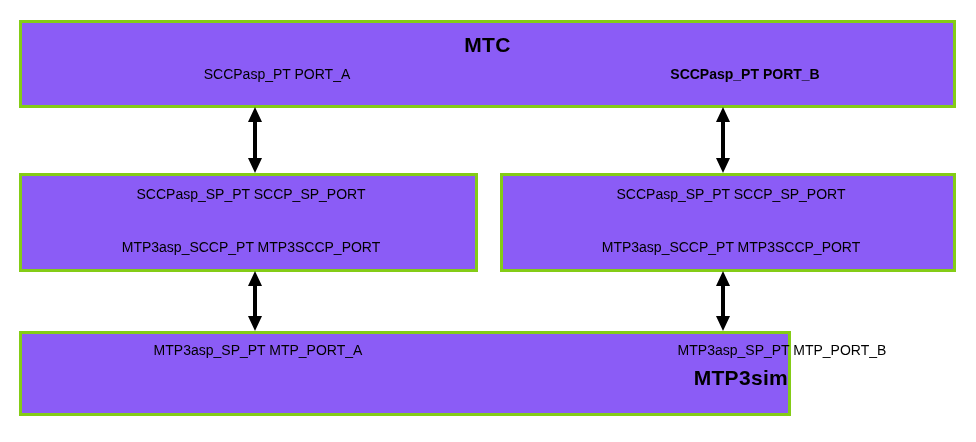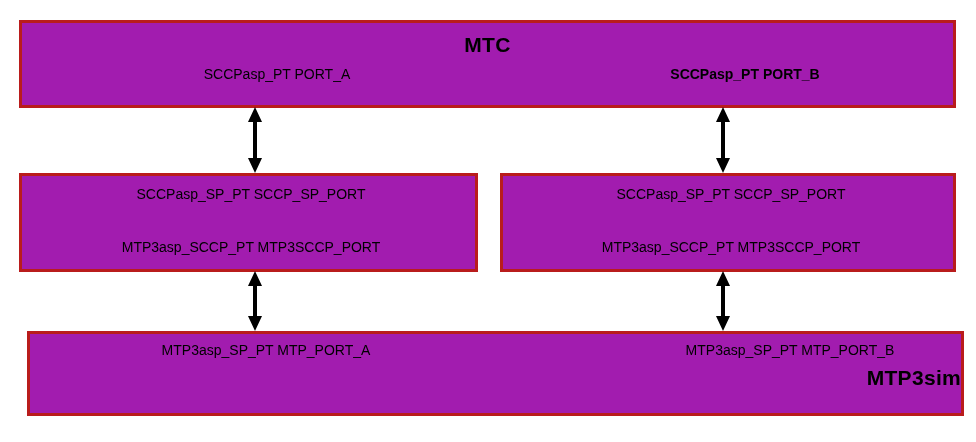--- a/index.html
+++ b/index.html
@@ -13,22 +13,22 @@
     width: 976px;
     height: 442px;
     background: #ffffff;
     font-family: "Liberation Sans", sans-serif;
     overflow: hidden;
   }
 
   .box {
     position: absolute;
     box-sizing: border-box;
-    border: 3px solid #b91c1c;
-    background: #a21caf;
+    border: 3px solid #84cc16;
+    background: #8b5cf6;
   }
 
   .box-title {
     position: absolute;
     left: 0;
     right: 0;
     text-align: center;
     font-weight: bold;
     font-size: 21px;
     color: #000000;
@@ -76,23 +76,22 @@
     height: 99px;
   }
   #sccp-b-upper { left: 228px; top: 10px; }
   #sccp-b-title { top: 33px; }
   #sccp-b-lower { left: 228px; top: 63px; }
 
   
   #mtp3sim-box {
     left: 19px;
     top: 331px;
-    width: 937px;
+    width: 772px;
     height: 85px;
-    margin-left: 8px;
   }
   #mtp3sim-port-a { left: 236px; top: 8px; }
   #mtp3sim-port-b { left: 760px; top: 8px; }
   #mtp3sim-title { top: 32px; text-align: right; }
 
   
   .connector {
     position: absolute;
   }
   .connector svg { display: block; }

